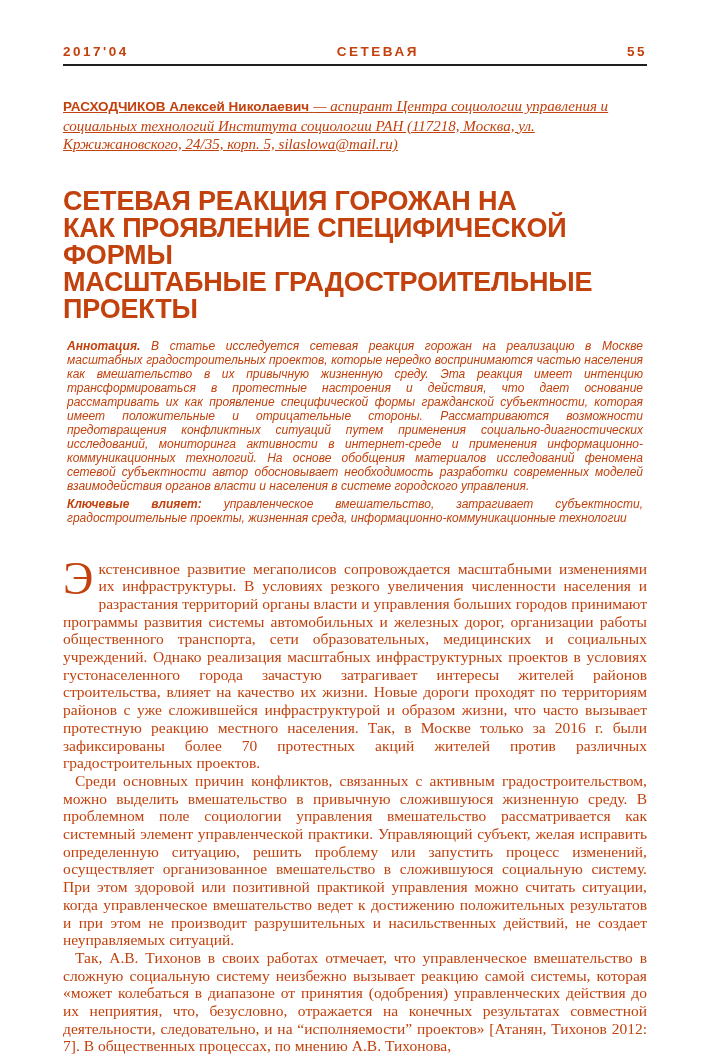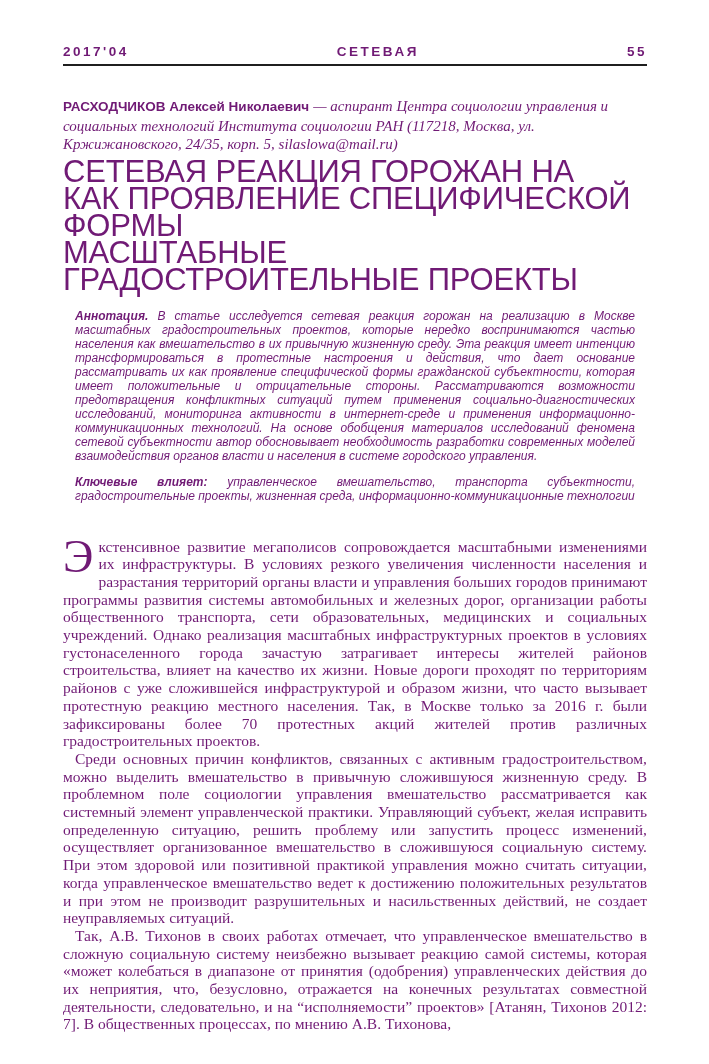--- a/index.html
+++ b/index.html
@@ -4,70 +4,71 @@
 <style>
   html, body { margin: 0; padding: 0; background: #ffffff; }
   .page {
     position: relative;
     width: 709px;
     height: 1064px;
     box-sizing: border-box;
     margin: 0 auto;
     padding: 44px 62px 0 63px;
     background: #ffffff;
-    color: #701a75;
+    color: #c2410c;
     overflow: hidden;
   }
   
   .page-header {
     display: flex;
     justify-content: space-between;
     align-items: baseline;
     border-bottom: 2px solid #1f1f1f;
     padding-bottom: 5px;
     font-family: "Liberation Sans", sans-serif;
     font-weight: 700;
     font-size: 13.5px;
     letter-spacing: 2.5px;
   }
   
   .author-block {
     margin-top: 31px;
     line-height: 18.5px;
     text-align: left;
+    text-decoration: underline;
   }
   .author-name {
     font-family: "Liberation Sans", sans-serif;
     font-weight: 700;
     font-size: 13.5px;
   }
   .author-affiliation {
     font-family: "Liberation Serif", serif;
     font-style: italic;
     font-size: 15px;
   }
   
   .article-title {
-    margin: 4px 0 0 0;
+    margin: 34px 0 0 0;
     font-family: "Liberation Sans", sans-serif;
-    font-weight: 400;
-    font-size: 31px;
+    font-weight: 700;
+    font-size: 27px;
     line-height: 27px;
     letter-spacing: -0.2px;
   }
   
   .abstract-block {
     margin-top: 16px;
     font-family: "Liberation Sans", sans-serif;
     font-style: italic;
     font-size: 12px;
     line-height: 14px;
     text-align: justify;
   }
-  .abstract-block p { margin: 12px; }
+  .abstract-block p { margin: 4px; }
   .abstract-label, .keywords-label { font-weight: 700; }
   
   .body-text {
     margin-top: 35px;
     font-family: "Liberation Serif", serif;
     font-size: 15.5px;
     line-height: 17.7px;
     text-align: justify;
   }
   .body-text p { margin: 0; }
@@ -102,21 +103,21 @@
     <div>МАСШТАБНЫЕ ГРАДОСТРОИТЕЛЬНЫЕ ПРОЕКТЫ</div>
   </h1>
 
   <div class="abstract-block">
     <p>
       <span class="abstract-label">Аннотация. </span>
       <span>В статье исследуется сетевая реакция горожан на реализацию в Москве масштабных градостроительных проектов, которые нередко воспринимаются частью населения как вмешательство в их привычную жизненную среду. Эта реакция имеет интенцию трансформироваться в протестные настроения и действия, что дает основание рассматривать их как проявление специфической формы гражданской субъектности, которая имеет положительные и отрицательные стороны. Рассматриваются возможности предотвращения конфликтных ситуаций путем применения социально-диагностических исследований, мониторинга активности в интернет-среде и применения информационно-коммуникационных технологий. На основе обобщения материалов исследований феномена сетевой субъектности автор обосновывает необходимость разработки современных моделей взаимодействия органов власти и населения в системе городского управления.</span>
     </p>
     <p>
       <span class="keywords-label">Ключевые влияет: </span>
-      <span>управленческое вмешательство, транспорта субъектности, градостроительные проекты, жизненная среда, информационно-коммуникационные технологии</span>
+      <span>управленческое вмешательство, затрагивает субъектности, градостроительные проекты, жизненная среда, информационно-коммуникационные технологии</span>
     </p>
   </div>
 
   <div class="body-text">
     <p>
       <span class="dropcap">Э</span><span>кстенсивное развитие мегаполисов сопровождается масштабными изменениями их инфраструктуры. В условиях резкого увеличения численности населения и разрастания территорий органы власти и управления больших городов принимают программы развития системы автомобильных и железных дорог, организации работы общественного транспорта, сети образовательных, медицинских и социальных учреждений. Однако реализация масштабных инфраструктурных проектов в условиях густонаселенного города зачастую затрагивает интересы жителей районов строительства, влияет на качество их жизни. Новые дороги проходят по территориям районов с уже сложившейся инфраструктурой и образом жизни, что часто вызывает протестную реакцию местного населения. Так, в Москве только за 2016 г. были зафиксированы более 70 протестных акций жителей против различных градостроительных проектов.</span>
     </p>
     <p class="indent">Среди основных причин конфликтов, связанных с активным градостроительством, можно выделить вмешательство в привычную сложившуюся жизненную среду. В проблемном поле социологии управления вмешательство рассматривается как системный элемент управленческой практики. Управляющий субъект, желая исправить определенную ситуацию, решить проблему или запустить процесс изменений, осуществляет организованное вмешательство в сложившуюся социальную систему. При этом здоровой или позитивной практикой управления можно считать ситуации, когда управленческое вмешательство ведет к достижению положительных результатов и при этом не производит разрушительных и насильственных действий, не создает неуправляемых ситуаций.</p>
     <p class="indent">Так, А.В. Тихонов в своих работах отмечает, что управленческое вмешательство в сложную социальную систему неизбежно вызывает реакцию самой системы, которая «может колебаться в диапазоне от принятия (одобрения) управленческих действия до их неприятия, что, безусловно, отражается на конечных результатах совместной деятельности, следовательно, и на “исполняемости” проектов» [Атанян, Тихонов 2012: 7]. В общественных процессах, по мнению А.В. Тихонова,</p>
   </div>

